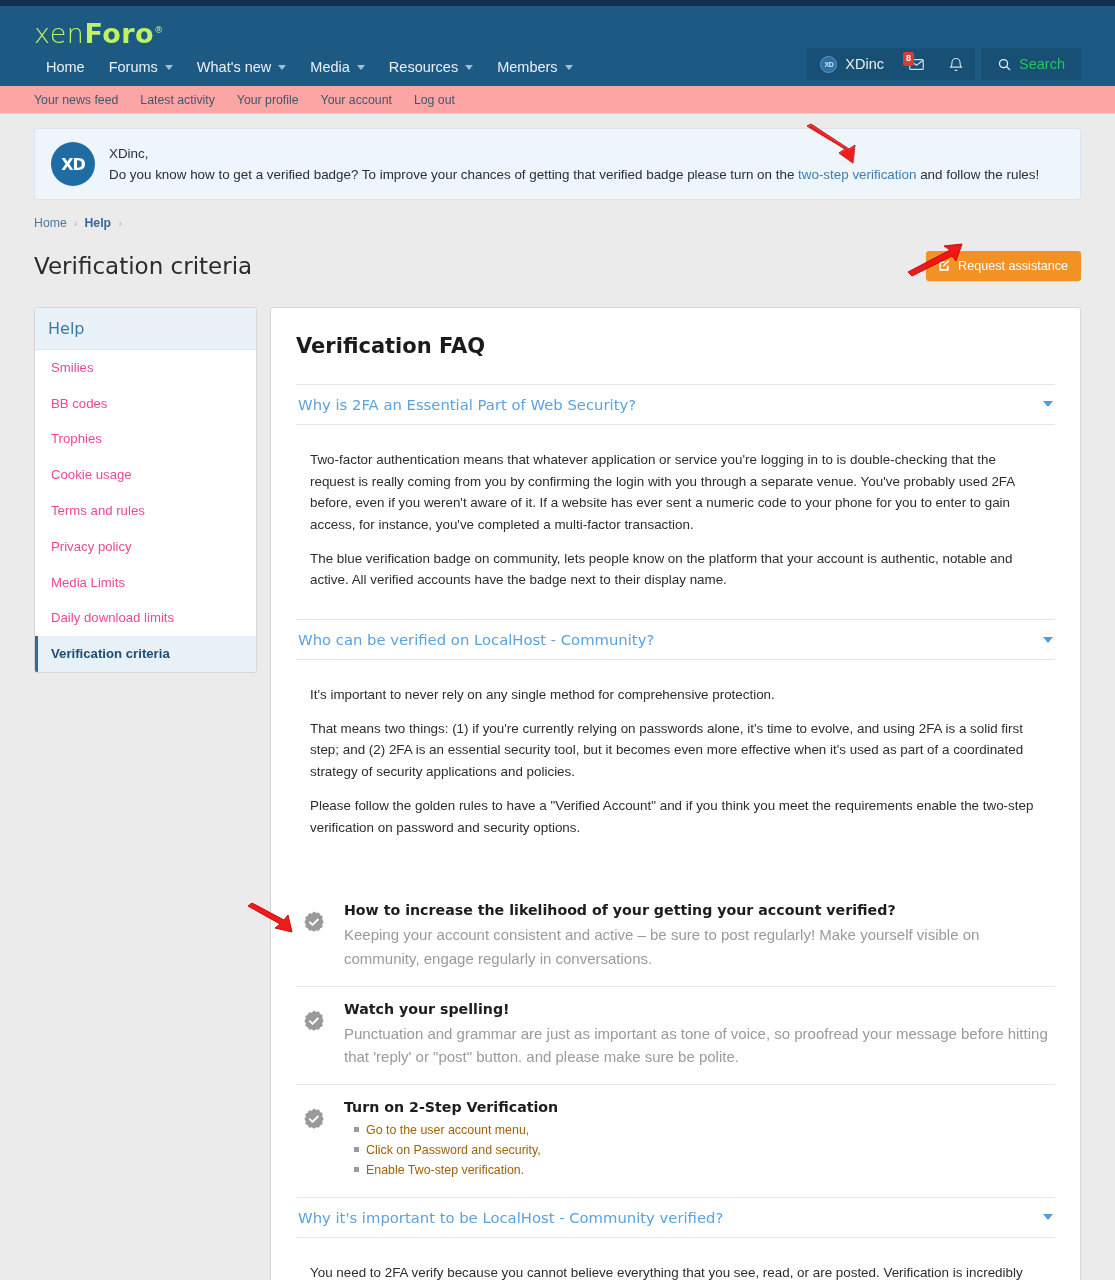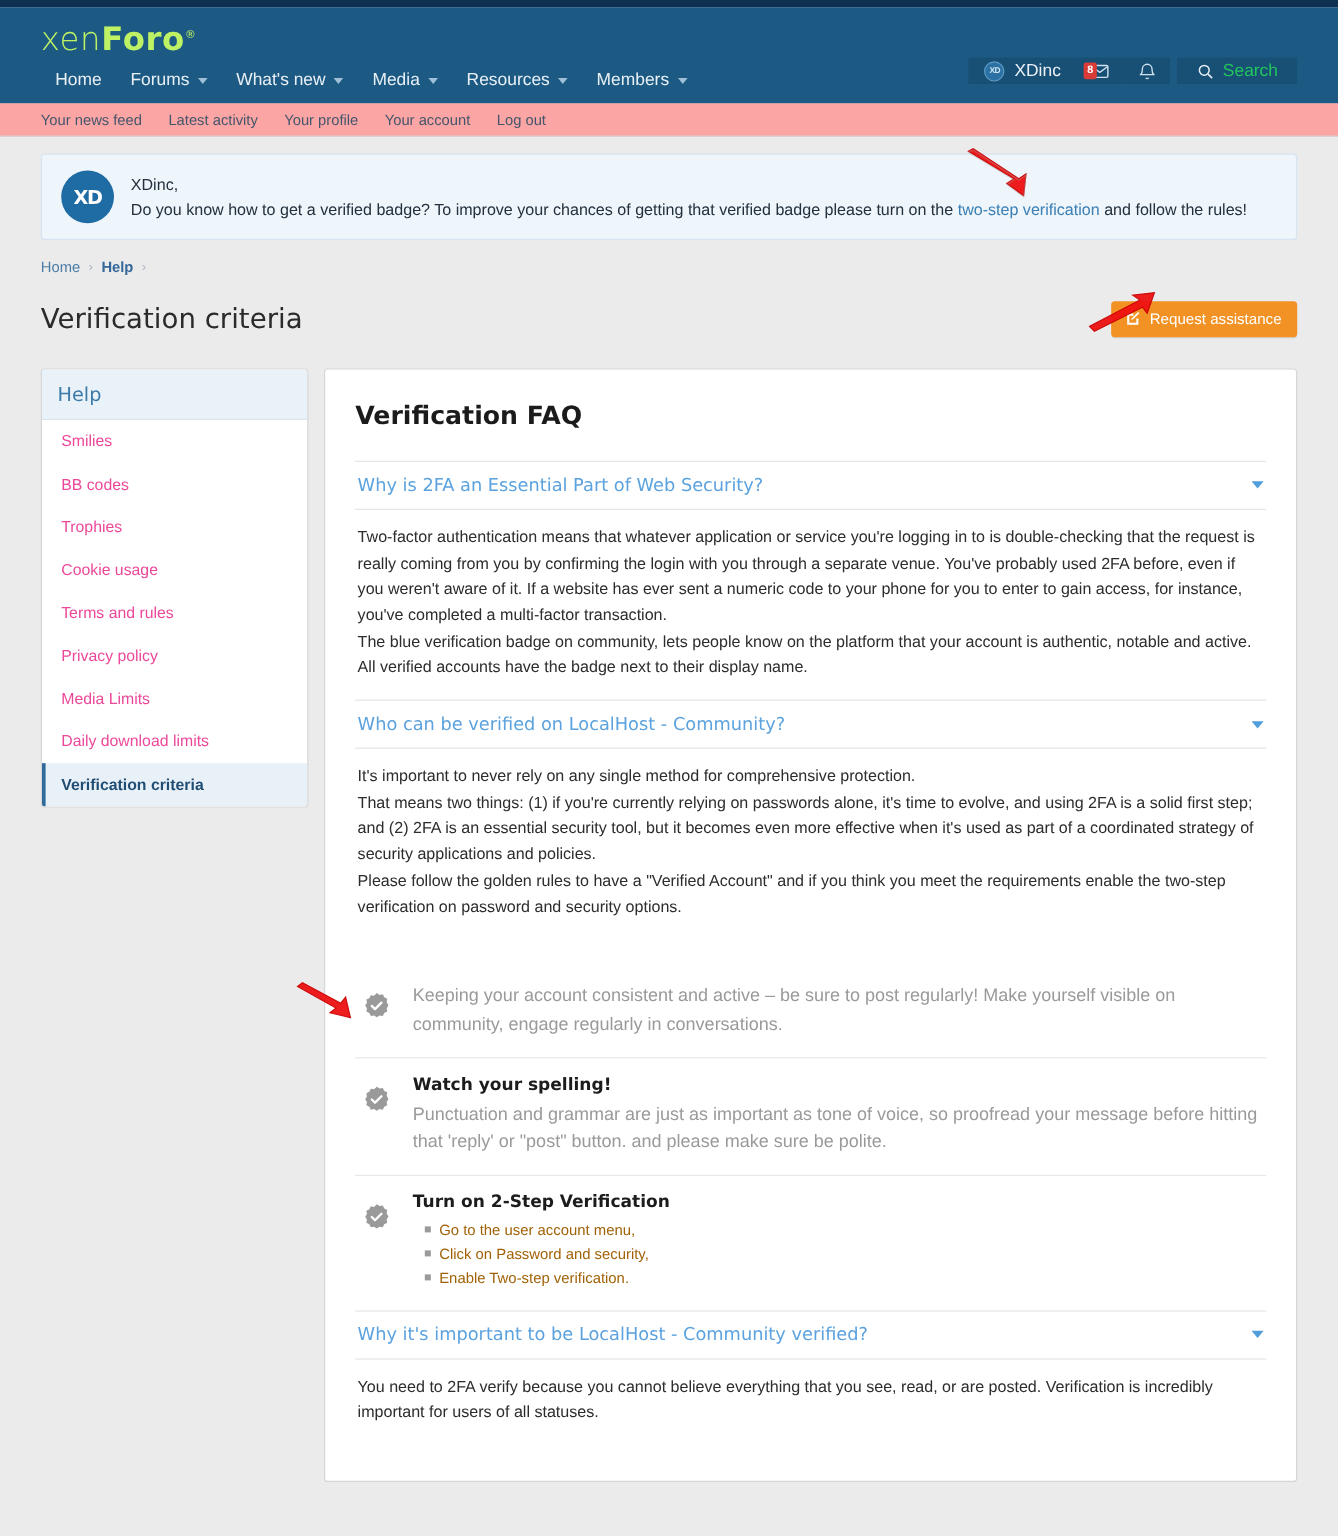--- a/index.html
+++ b/index.html
@@ -54,21 +54,21 @@
     border-left:4px solid transparent;
     border-right:4px solid transparent;
     border-top:5px solid #9fc0d8;
     display:inline-block;
   }
   .nav-right {
     position:absolute;
     right:34px; top:0;
     display:flex;
     align-items:stretch;
-    height:22px;
+    height:32px;
   }
   .nav-user {
     background:#184f74;
     display:flex; align-items:center; gap:8px;
     padding:0 13px;
     color:#e9f0f6; font-size:14.5px;
     cursor:pointer;
   }
   .avatar-sm {
     width:17px;height:17px;border-radius:50%;
@@ -279,21 +279,21 @@
     border-left:5px solid transparent;
     border-right:5px solid transparent;
     border-top:6px solid #4f9ddb;
   }
   .faq-a {
     padding:12px 2px 16px 2px;
     font-size:13.4px;
     line-height:1.62;
     color:#2d2d2d;
   }
-  .faq-a p { margin:0; }
+  .faq-a p { margin:12px; }
   .faq-a p + p { margin-top:0px; }
 
   
   .check-list { margin-top:22px; }
   .check-row {
     display:flex;
     gap:16px;
     padding:14px 2px 16px 6px;
     border-bottom:1px solid #e8e8e8;
     position:relative;
@@ -487,20 +487,21 @@
       <div class="check-list">
 
         <div class="check-row">
           <div class="badge-icon">
             <svg width="24" height="24" viewBox="0 0 24 24">
               <path d="M12 1.6l2.3 1.5 2.7-.5 1.2 2.5 2.5 1.2-.5 2.7L21.7 12l-1.5 2.3.5 2.7-2.5 1.2-1.2 2.5-2.7-.5L12 21.7l-2.3-1.5-2.7.5-1.2-2.5-2.5-1.2.5-2.7L2.3 12l1.5-2.3-.5-2.7 2.5-1.2L7 3.3l2.7.5z" fill="#9a9a9a"></path>
               <path d="M7.8 12.2l2.7 2.7 5.4-5.4" fill="none" stroke="#fff" stroke-width="1.9" stroke-linecap="round" stroke-linejoin="round"></path>
             </svg>
           </div>
           <div class="check-body">
+            <h4>How to increase the likelihood of your getting your account verified?</h4>
             <p>Keeping your account consistent and active – be sure to post regularly! Make yourself visible on community, engage regularly in conversations.</p>
           </div>
           <svg class="arrow" style="left:-50px;top:14px;" width="52" height="36" viewBox="0 0 52 36">
             <path d="M2 4 L34 22 L29 26 L46 30 L42 13 L38 18 L6 1 Z" fill="#ee1111" stroke="#c00" stroke-width="1" opacity="0.95"></path>
           </svg>
         </div>
 
         <div class="check-row">
           <div class="badge-icon">
             <svg width="24" height="24" viewBox="0 0 24 24">

